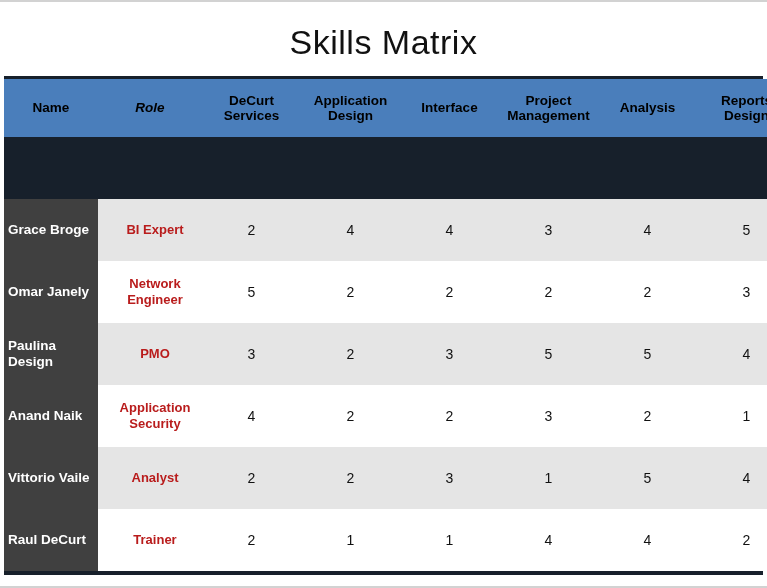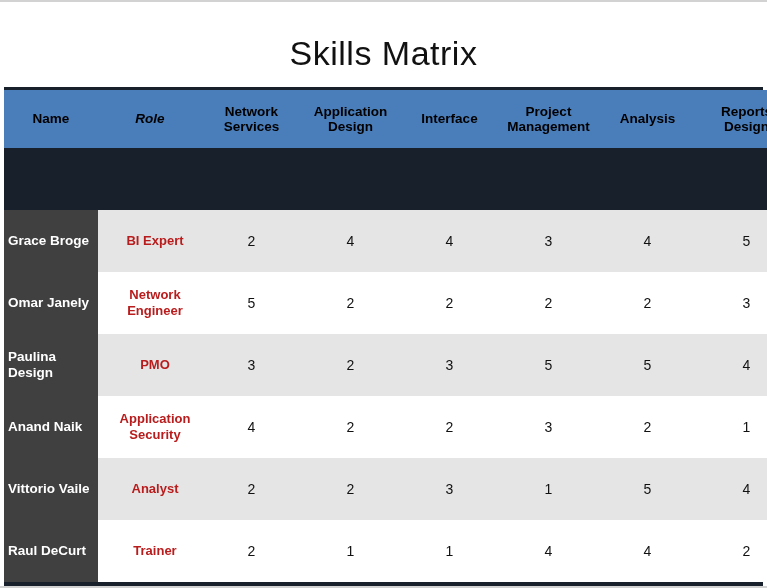--- a/index.html
+++ b/index.html
@@ -25,21 +25,21 @@
   }
 
   
   .title {
     text-align: center;
     font-size: 34px;
     font-weight: 400;
     color: #111111;
     letter-spacing: 0.5px;
     line-height: 1;
-    padding-top: 34px;
+    padding-top: 23px;
     padding-bottom: 0;
     font-family: "Liberation Sans", sans-serif;
   }
 
   
   .matrix-wrap {
     margin: 17px 4px 0 4px;
     border-top: 3px solid #17202b;
     border-bottom: 4px solid #17202b;
   }
@@ -108,21 +108,21 @@
 <div class="page">
 
   <div class="title">Skills Matrix</div>
 
   <div class="matrix-wrap">
     <table class="matrix">
       <thead>
         <tr>
           <th class="col-name">Name</th>
           <th class="col-role">Role</th>
-          <th class="col-skill">Network Services</th>
+          <th class="col-skill">DeCurt Services</th>
           <th class="col-skill">Application Design</th>
           <th class="col-skill">Interface</th>
           <th class="col-skill">Project Management</th>
           <th class="col-skill">Analysis</th>
           <th class="col-skill">Reports Design</th>
         </tr>
       </thead>
       <tbody>
         <tr class="sep-row">
           <td colspan="8" class="header-sep"></td>

